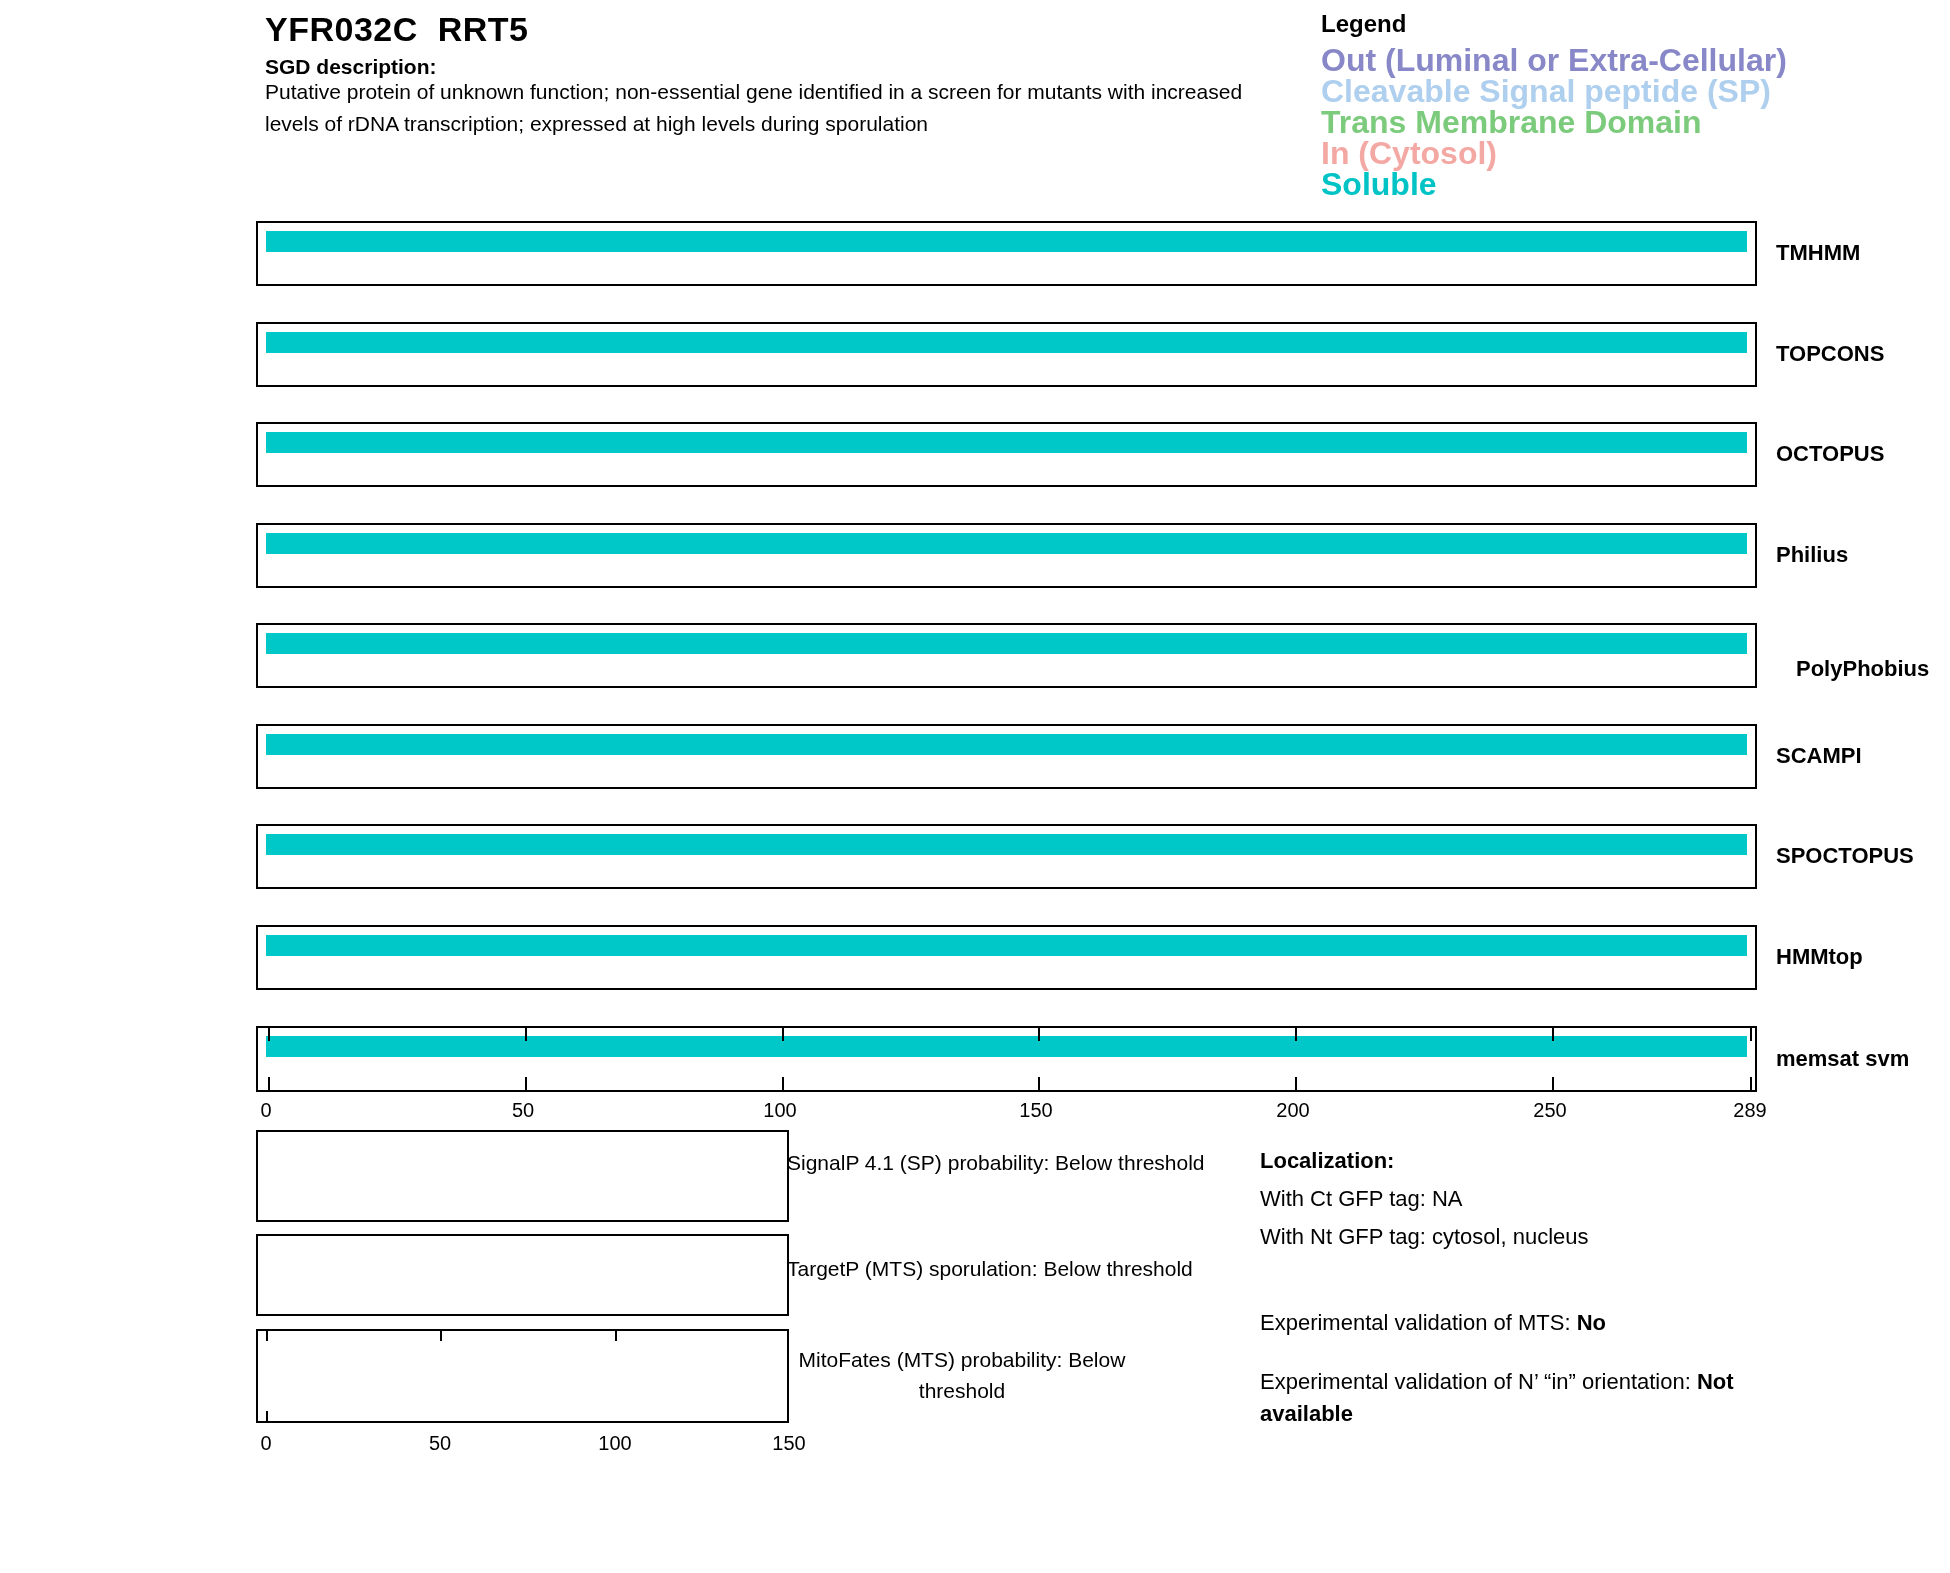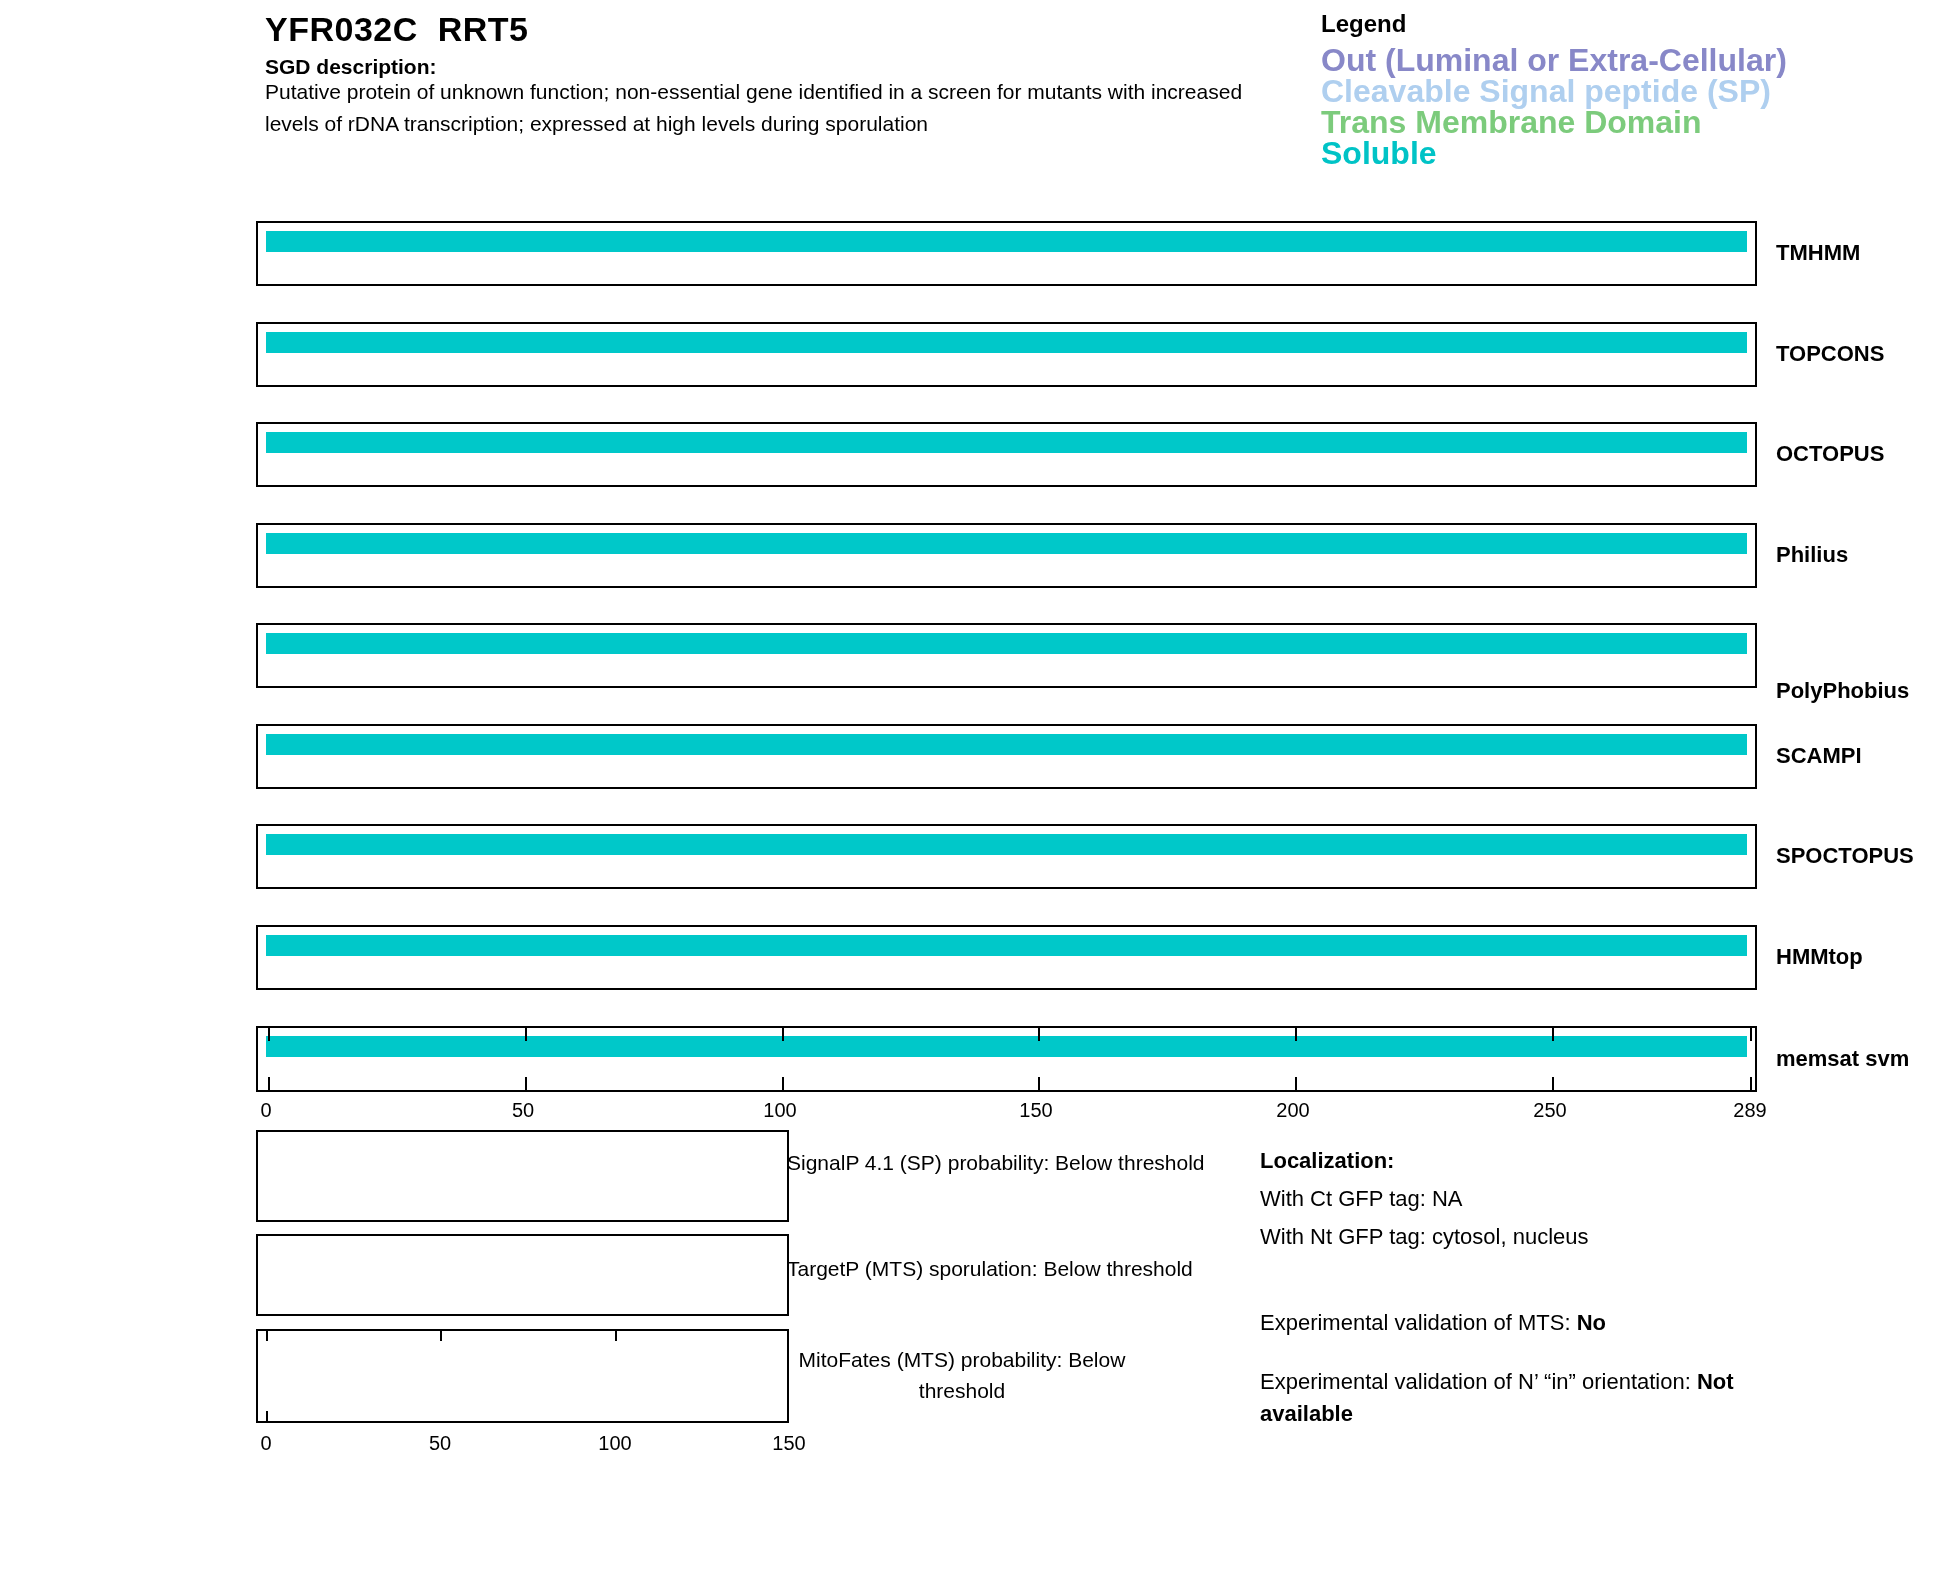--- a/index.html
+++ b/index.html
@@ -50,20 +50,21 @@
   <div class="abs title" style="left:265px;top:10px;">YFR032C  RRT5</div>
   <div class="abs sgd-heading" style="left:265px;top:55px;">SGD description:</div>
   <div class="abs desc-line" style="left:265px;top:76px;">Putative protein of unknown function; non-essential gene identified in a screen for mutants with increased</div>
   <div class="abs desc-line" style="left:265px;top:108px;">levels of rDNA transcription; expressed at high levels during sporulation</div>
 
   <div class="abs legend-block" style="left:1321px;top:8px;">
     <div class="legend-title">Legend</div>
     <div class="legend-item" style="color: rgb(136, 136, 200);">Out (Luminal or Extra-Cellular)</div>
     <div class="legend-item" style="color: rgb(175, 207, 239);">Cleavable Signal peptide (SP)</div>
     <div class="legend-item" style="color: rgb(124, 203, 124);">Trans Membrane Domain</div>
+    <div class="legend-item" style="color: rgb(243, 168, 163);">In (Cytosol)</div>
     <div class="legend-item" style="color: rgb(0, 195, 198);">Soluble</div>
   </div>
 
   <div class="track-box" style="top:221px;">
     <div class="bar" style="background-color: rgb(0, 200, 201);"></div>
   </div>
   <div class="track-label" style="top:240px;">TMHMM</div>
 
   <div class="track-box" style="top:322px;">
     <div class="bar" style="background-color: rgb(0, 200, 201);"></div>
@@ -76,21 +77,21 @@
   <div class="track-label" style="top:441px;">OCTOPUS</div>
 
   <div class="track-box" style="top:523px;">
     <div class="bar" style="background-color: rgb(0, 200, 201);"></div>
   </div>
   <div class="track-label" style="top:542px;">Philius</div>
 
   <div class="track-box" style="top:623px;">
     <div class="bar" style="background-color: rgb(0, 200, 201);"></div>
   </div>
-  <div class="track-label" style="top:678px;">PolyPhobius</div>
+  <div class="track-label" style="top:656px;margin-left:20px;">PolyPhobius</div>
 
   <div class="track-box" style="top:724px;">
     <div class="bar" style="background-color: rgb(0, 200, 201);"></div>
   </div>
   <div class="track-label" style="top:743px;">SCAMPI</div>
 
   <div class="track-box" style="top:824px;">
     <div class="bar" style="background-color: rgb(0, 200, 201);"></div>
   </div>
   <div class="track-label" style="top:843px;">SPOCTOPUS</div>

